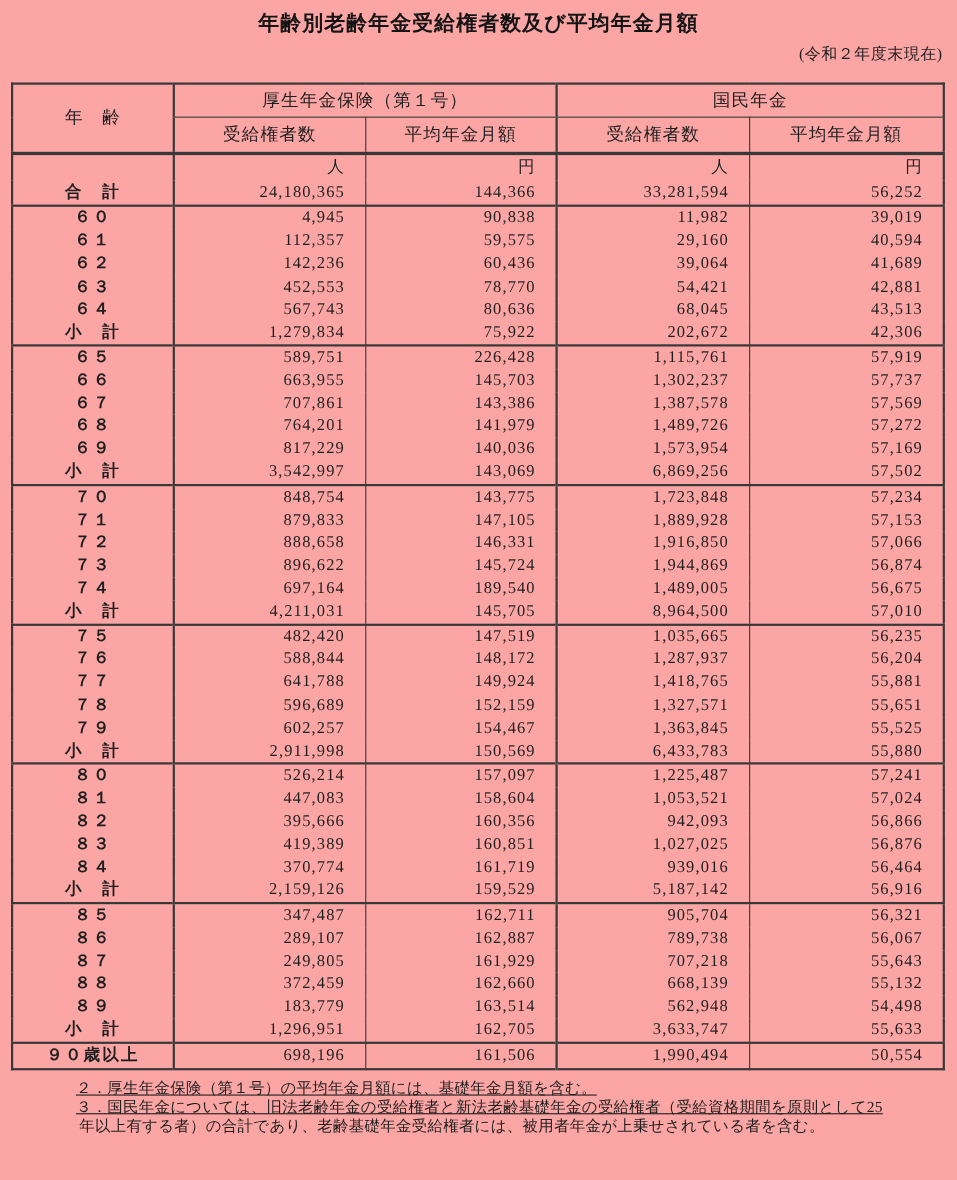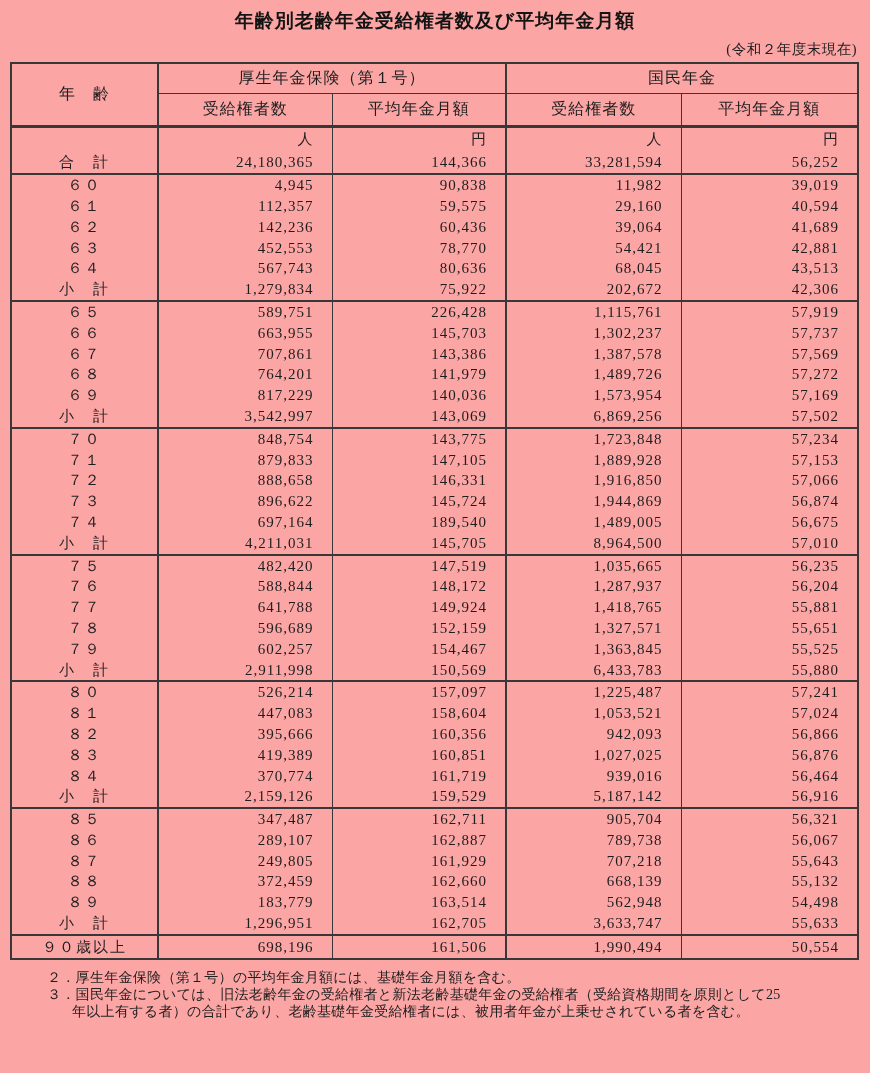--- a/index.html
+++ b/index.html
@@ -18,21 +18,21 @@
     padding-top: 8px;
     text-align: center;
     font-size: 19px;
     font-weight: bold;
     letter-spacing: 1px;
     color: #141414;
   }
   .doc-subtitle {
     width: 857px;
     margin-top: 6px;
-    margin-bottom: 3px;
+    margin-bottom: 16px;
     text-align: right;
     font-size: 14.5px;
     letter-spacing: 0.5px;
   }
   table.stat {
     border-collapse: collapse;
     table-layout: fixed;
     width: 847px;
     margin-left: 10px;
     border: 2.5px solid #383838;
@@ -63,41 +63,41 @@
   tbody.section { border-top: 2px solid #383838; }
   tbody.section td {
     text-align: right;
     padding: 0 18px 0 0;
     font-size: 15px;
     line-height: 20.8px;
     letter-spacing: 1px;
     white-space: nowrap;
   }
   tbody.section th.age-cell {
-    font-weight: normal;
+    font-weight: bold;
     text-align: center;
     font-size: 15px;
     line-height: 20.8px;
     letter-spacing: 2px;
     padding: 0;
     white-space: nowrap;
   }
   tbody.section-0 td, tbody.section-0 th.age-cell { line-height: 22.6px; }
   tbody.section-7 td, tbody.section-7 th.age-cell { line-height: 22.5px; }
 
   .notes {
     margin: 9px 0 0 38px;
     width: 812px;
     font-size: 14px;
     line-height: 17px;
     letter-spacing: 0.3px;
     color: #1e1e1e;
   }
   .note { white-space: nowrap; }
-  .note.i1 { margin-left: 9px; }
+  .note.i1 { margin-left: 31px; text-decoration: underline; }
   .note.i2 { margin-left: 34px; }
 </style>
 </head>
 <body>
 
 <div class="page">
 
   <h1 class="doc-title">年齢別老齢年金受給権者数及び平均年金月額</h1>
 
   <div class="doc-subtitle">(令和２年度末現在)</div>

